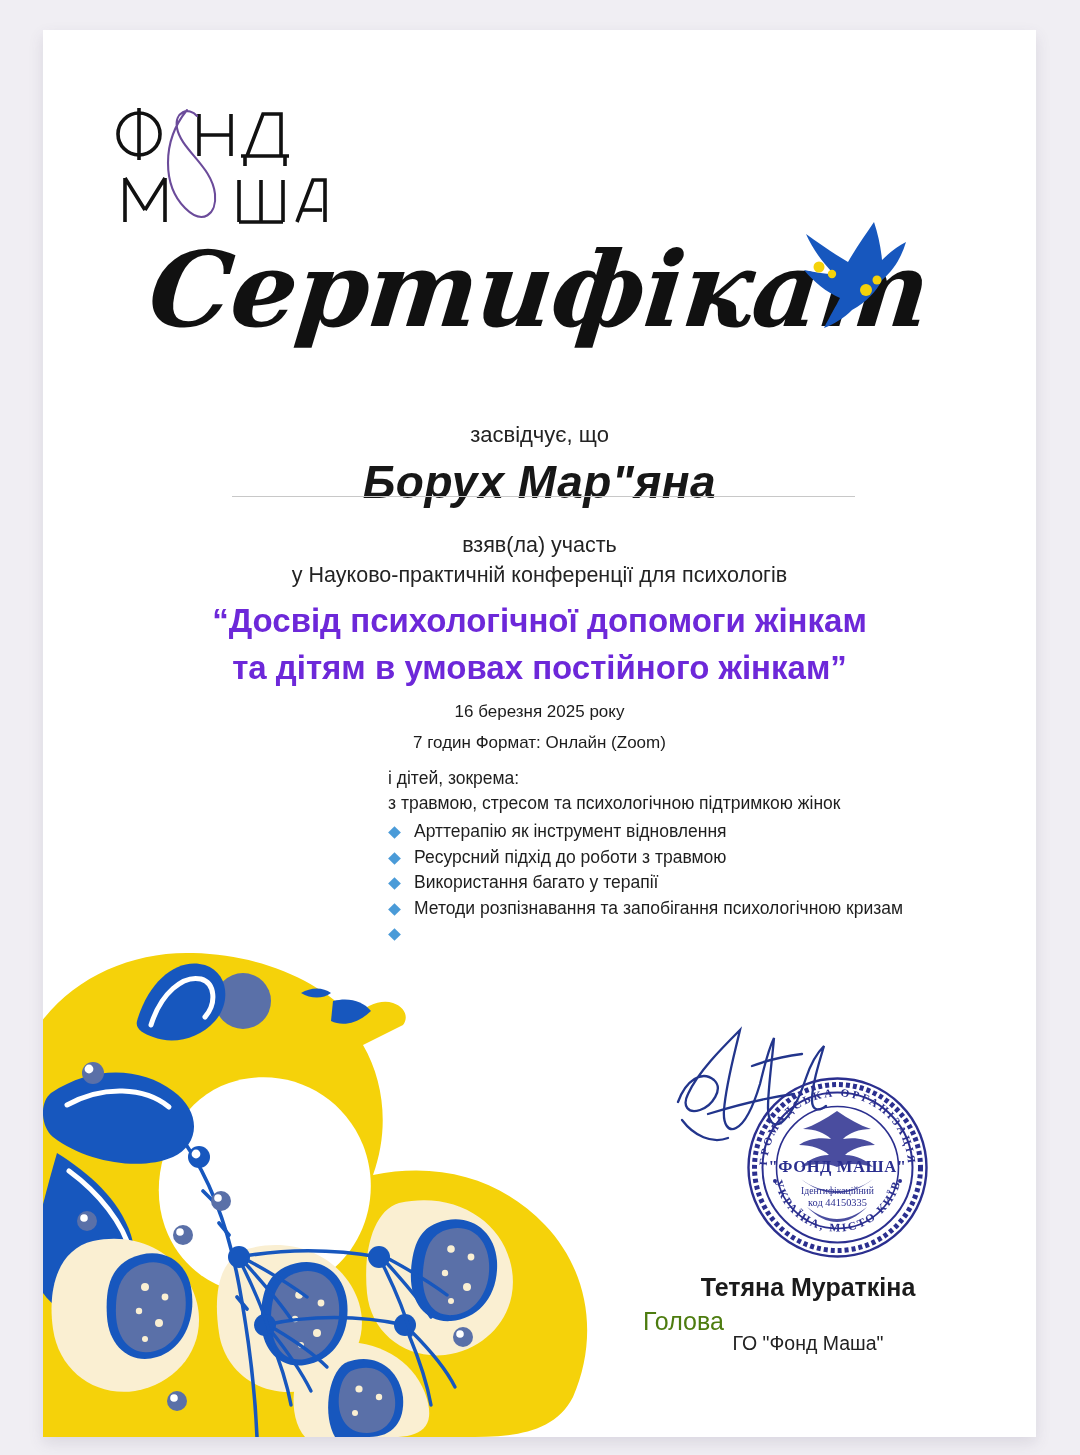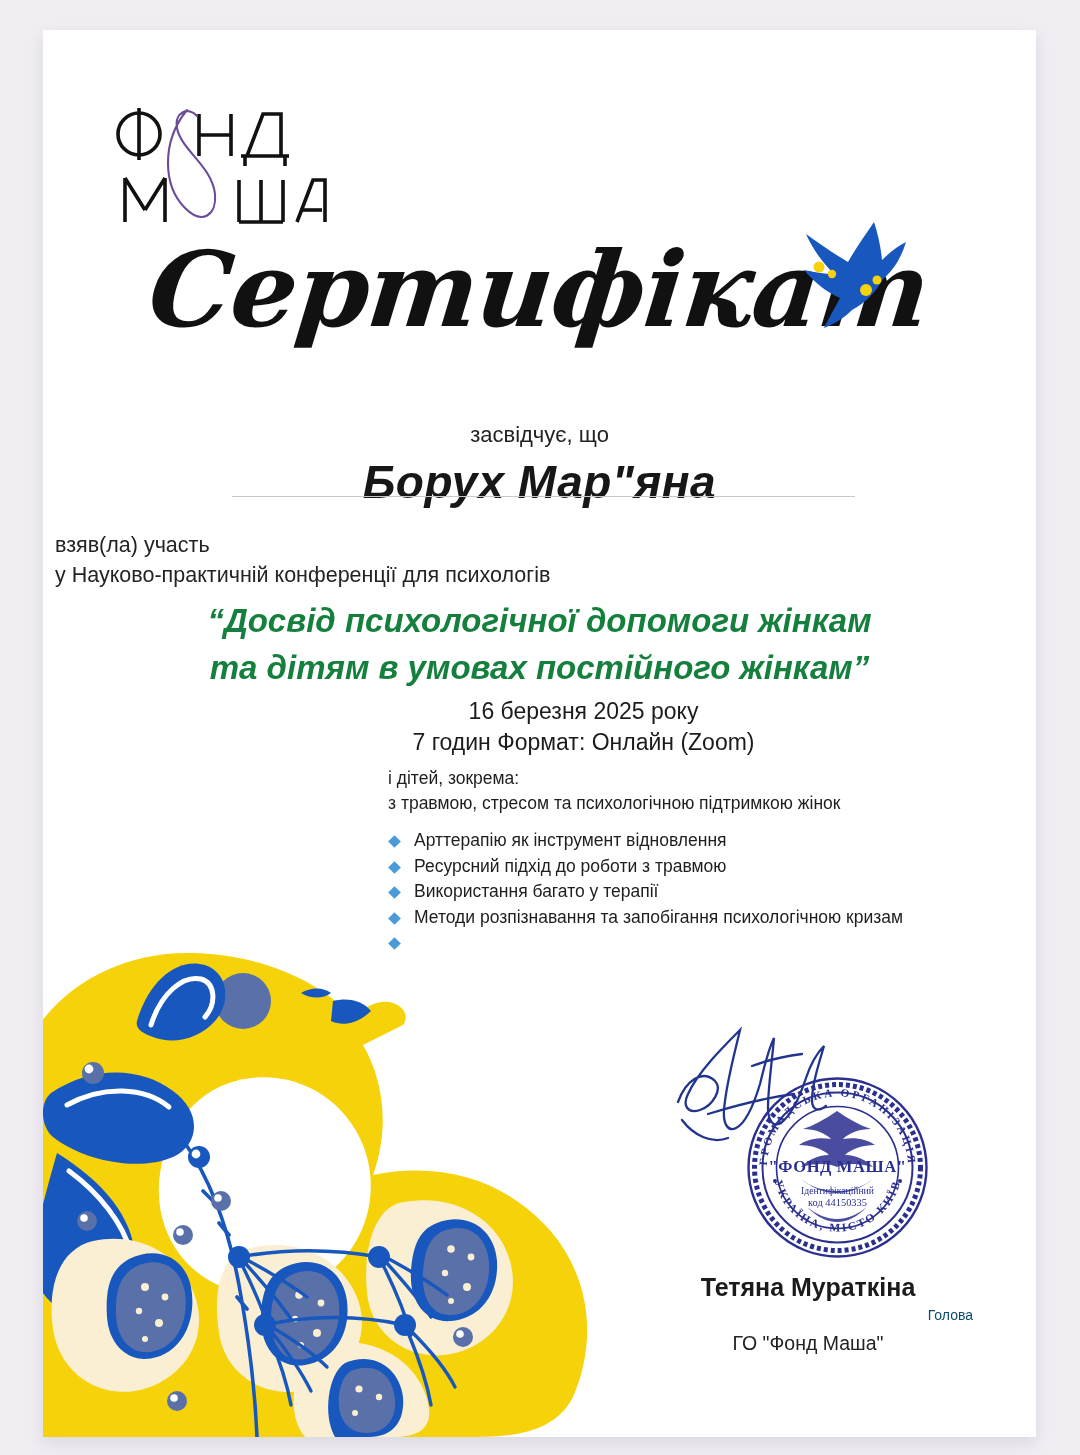--- a/index.html
+++ b/index.html
@@ -53,45 +53,43 @@
     text-align:center;
     font-size:46px; font-style:italic; font-weight:600;
     color:#171717; letter-spacing:0.5px;
   }
   .divider {
     position:absolute; left:189px; top:466px;
     width:623px; height:1px; background:#c8c8c8;
   }
 
   .took-part {
-    position:absolute; left:12px; top:500px; width:993px;
-    text-align:left; font-size:21.5px; color:#232323;
+    position:absolute; left:0; top:500px; width:993px;
+    text-align:center; font-size:21.5px; color:#232323;
     line-height:30px;
   }
   .conf-name {
     position:absolute; left:0; top:567px; width:993px;
     text-align:center;
-    font-size:33px; font-weight:700; color:#15803d;
+    font-size:33px; font-weight:700; color:#6d28d9;
     line-height:47px;
-    font-style:italic;
   }
   .when {
     position:absolute; left:0; top:666px; width:993px;
-    text-align:center; font-size:23px; color:#1c1c1c;
+    text-align:center; font-size:17px; color:#1c1c1c;
     line-height:31px;
-    margin-left:44px;
   }
 
   
   .program {
     position:absolute; left:345px; top:736px; width:560px;
     font-size:17.5px; color:#1e1e1e; line-height:25px;
   }
   .program .intro { margin-bottom:2px; }
-  .bullets { list-style:none; margin-top:12px; }
+  .bullets { list-style:none; margin-top:3px; }
   .bullets li {
     position:relative;
     padding-left:26px;
     line-height:25.5px;
     font-size:17.5px;
     color:#1e1e1e;
   }
   .bullets li .dia {
     position:absolute; left:2px; top:9px;
     width:9px; height:9px;
@@ -101,21 +99,21 @@
 
   
   .signature { position:absolute; left:625px; top:980px; width:200px; height:150px; }
   .seal { position:absolute; left:702px; top:1045px; width:185px; height:185px; }
   .sign-name {
     position:absolute; left:600px; top:1243px; width:330px;
     text-align:center; font-size:25px; font-weight:700; color:#1b1b1b;
   }
   .sign-role {
     position:absolute; left:600px; top:1277px; width:330px;
-    text-align:right; font-size:14px; color:#0c4a6e;
+    text-align:left; font-size:25px; color:#4d7c0f;
   }
   .sign-org {
     position:absolute; left:600px; top:1302px; width:330px;
     text-align:center; font-size:19.5px; color:#222;
   }
 
   
   .decor { position:absolute; left:-10px; top:875px; width:580px; height:532px; }
   .decor svg { display:block; }
 </style>

